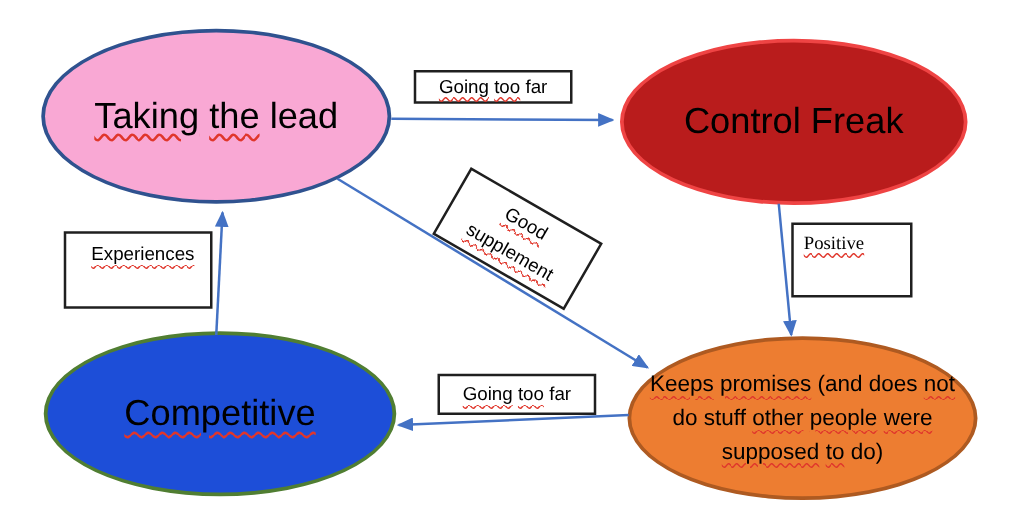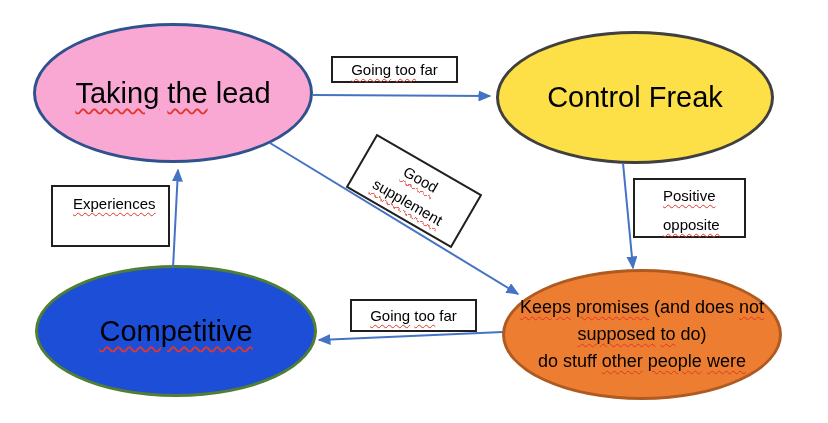--- a/index.html
+++ b/index.html
@@ -22,21 +22,21 @@
     color: #000000;
   }
   .node-label .tline { white-space: pre; }
   #node-taking-the-lead {
     left: 33px; top: 23px; width: 280px; height: 140px;
     background: #f9a8d4; border: 3px solid #2F528F;
     font-size: 29px;
   }
   #node-control-freak {
     left: 496px; top: 31px; width: 278px; height: 133px;
-    background: #fde047; border: 3px solid #404040;
+    background: #b91c1c; border: 3px solid #ef4444;
     font-size: 29px;
   }
   #node-competitive {
     left: 35px; top: 265px; width: 282px; height: 132px;
     background: #1d4ed8; border: 3px solid #507E32;
     font-size: 29px;
   }
   #node-keeps-promises {
     left: 502px; top: 269px; width: 280px; height: 131px;
     background: #ED7D31; border: 3px solid #AE5A21;
@@ -58,22 +58,22 @@
     left: 353px; top: 160px; width: 122px; height: 62px;
     display: flex; align-items: center; justify-content: center;
     text-align: center; line-height: 26px;
     transform: rotate(30deg);
   }
   #label-experiences-as-difficult {
     left: 51px; top: 185px; width: 119px; height: 62px;
     padding: 2px 12px 0 20px; line-height: 29px;
   }
   #label-positive-opposite {
-    left: 633px; top: 178px; width: 113px; height: 60px;
-    padding: 1px 0 0 28px; line-height: 29px;
+    left: 633px; top: 178px; width: 97px; height: 60px;
+    padding: 1px 0 0 8px; line-height: 29px; font-family: Liberation Serif, serif;
   }
   #label-going-too-far-bottom {
     left: 350px; top: 299px; width: 127px; height: 33px;
     display: flex; align-items: center; justify-content: center;
   }
   #connector-layer {
     position: absolute;
     left: 0; top: 0; width: 828px; height: 423px;
     pointer-events: none;
   }
@@ -113,22 +113,22 @@
 
   <div class="node" id="node-competitive" aria-label="Competitive">
     <div class="node-label">
         <div class="tline"><span class="sq">Competitive</span></div>
       </div>
   </div>
 
   <div class="node" id="node-keeps-promises" aria-label="Keeps promises (and does not do stuff other people were supposed to do)">
     <div class="node-label">
         <div class="tline"><span class="sq">Keeps</span><span> </span><span class="sq">promises</span><span> (and does </span><span class="sq">not</span></div>
+        <div class="tline"><span>do stuff </span><span class="sq">other</span><span> </span><span class="sq">people</span><span> </span><span class="sq">were</span></div>
         <div class="tline"><span class="sq">supposed</span><span> </span><span class="sq">to</span><span> do)</span></div>
-        <div class="tline"><span>do stuff </span><span class="sq">other</span><span> </span><span class="sq">people</span><span> </span><span class="sq">were</span></div>
       </div>
   </div>
 
   <svg id="connector-layer" viewBox="0 0 828 423" xmlns="http://www.w3.org/2000/svg">
     <defs>
       <marker id="arrowhead" markerUnits="userSpaceOnUse" markerWidth="13" markerHeight="11" refX="11.5" refY="5.5" orient="auto">
         <path d="M0,0 L13,5.5 L0,11 Z" fill="#4472C4"></path>
       </marker>
     </defs>
     <line x1="313" y1="95" x2="490" y2="96" stroke="#4472C4" stroke-width="2" marker-end="url(#arrowhead)" aria-label="Going too far"></line>
@@ -153,21 +153,20 @@
 
   <div class="label-box" id="label-experiences-as-difficult" aria-label="Experiences as difficult">
     <div class="tline-wrap">
         <div class="tline"><span class="sq">Experiences</span></div>
       </div>
   </div>
 
   <div class="label-box" id="label-positive-opposite" aria-label="Positive opposite">
     <div class="tline-wrap">
         <div class="tline"><span class="sq">Positive</span></div>
-        <div class="tline"><span class="sq">opposite</span></div>
       </div>
   </div>
 
   <div class="label-box" id="label-going-too-far-bottom" aria-label="Going too far">
     <div class="tline-wrap">
         <div class="tline"><span class="sq">Going</span><span> </span><span class="sq">too</span><span> far</span></div>
       </div>
   </div>
 
 </div>

